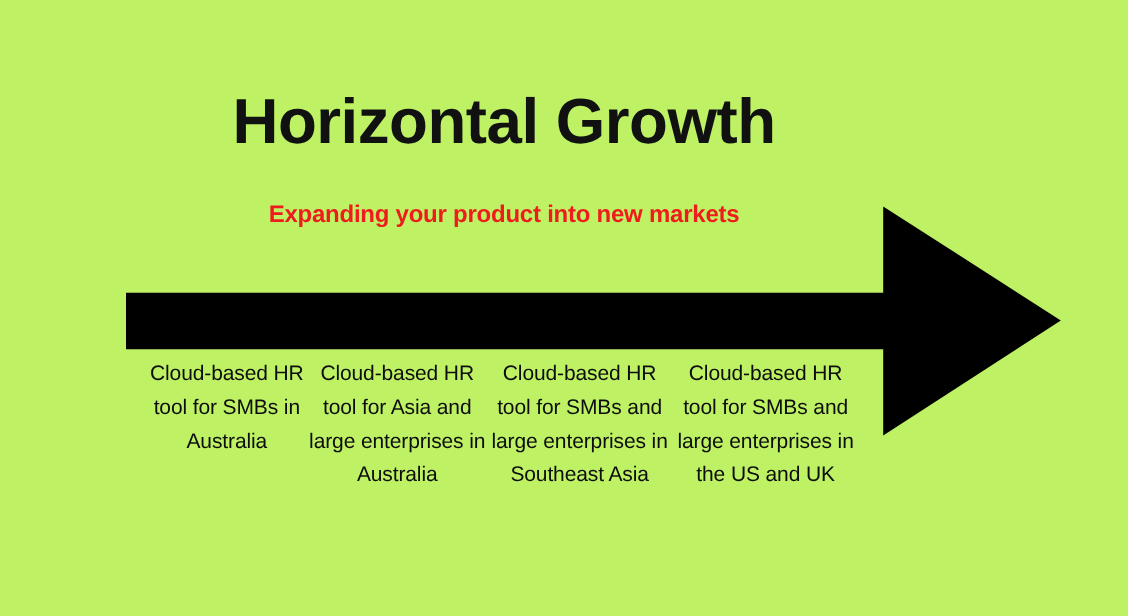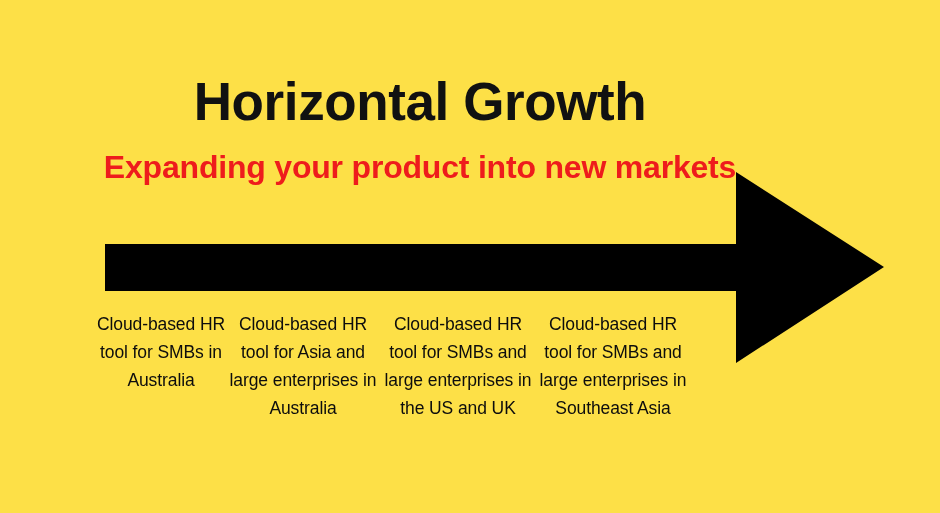--- a/index.html
+++ b/index.html
@@ -5,21 +5,21 @@
 <style>
   html, body {
     margin: 0;
     padding: 0;
     background: #ffffff;
   }
   #slide {
     position: relative;
     width: 940px;
     height: 513px;
-    background: #fde047;
+    background: #bef264;
     overflow: hidden;
     font-family: "Liberation Sans", "DejaVu Sans", sans-serif;
     -webkit-font-smoothing: antialiased;
   }
 
   
   .heading-block {
     position: absolute;
     left: 60px;
     top: 74px;
@@ -29,23 +29,23 @@
   .slide-title {
     margin: 0;
     font-size: 53px;
     line-height: 56px;
     font-weight: 600;
     letter-spacing: -0.4px;
     color: #111111;
     white-space: nowrap;
   }
   .slide-subtitle {
-    margin: 0;
+    margin: 12px;
     padding-top: 21px;
-    font-size: 32px;
+    font-size: 20px;
     line-height: 32px;
     font-weight: 700;
     letter-spacing: -0.2px;
     color: #ee1c1c;
     white-space: nowrap;
   }
 
   
   .arrow-graphic {
     position: absolute;
@@ -53,26 +53,26 @@
     top: 0;
     width: 940px;
     height: 513px;
     pointer-events: none;
   }
 
   
   .stages {
     position: absolute;
     left: 95px;
-    top: 310px;
+    top: 297px;
     width: 650px;
     display: flex;
     flex-direction: row;
     align-items: flex-start;
-    justify-content: flex-start;
+    justify-content: center;
   }
   .stage {
     width: 150px;
     text-align: center;
     font-size: 17.5px;
     line-height: 28px;
     font-weight: 400;
     color: #0d0d0d;
     letter-spacing: -0.1px;
   }
@@ -91,17 +91,17 @@
   </svg>
 
   <div class="heading-block">
     <h1 class="slide-title">Horizontal Growth</h1>
     <p class="slide-subtitle">Expanding your product into new markets</p>
   </div>
 
   <div class="stages">
     <div class="stage stage-1">Cloud-based HR tool for SMBs in Australia</div>
     <div class="stage stage-2">Cloud-based HR tool for Asia and large enterprises in Australia</div>
+    <div class="stage stage-3">Cloud-based HR tool for SMBs and large enterprises in Southeast Asia</div>
     <div class="stage stage-4">Cloud-based HR tool for SMBs and large enterprises in the US and UK</div>
-    <div class="stage stage-3">Cloud-based HR tool for SMBs and large enterprises in Southeast Asia</div>
   </div>
 
 </div>
 
 </body></html>

